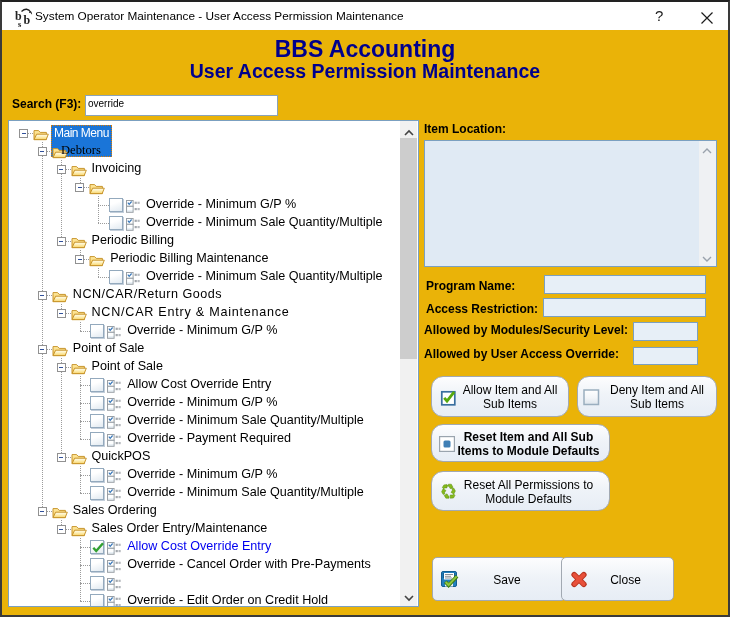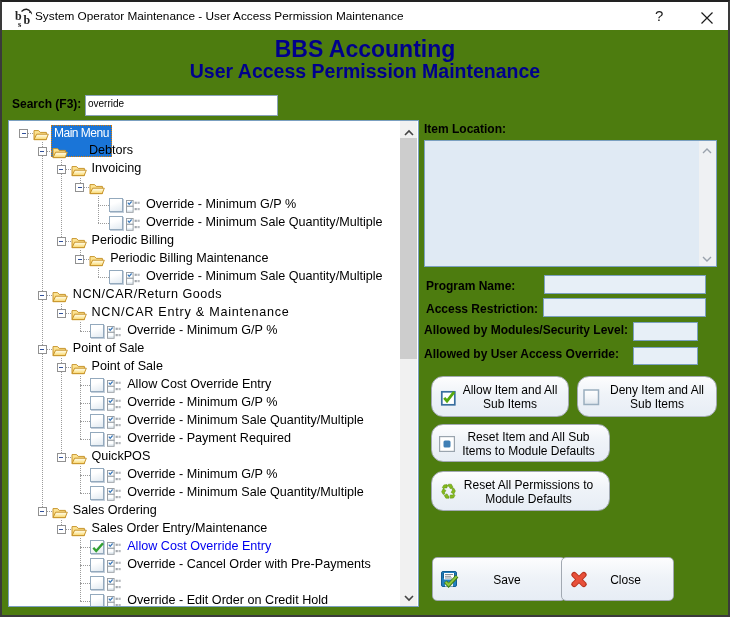--- a/index.html
+++ b/index.html
@@ -1,21 +1,21 @@
 <!DOCTYPE html>
 <html><head><meta charset="utf-8"><style>
 
 *{margin:0;padding:0;box-sizing:border-box;}
 html,body{width:730px;height:617px;overflow:hidden;}
 body{font-family:"Liberation Sans",sans-serif;position:relative;background:#dfe7f1;}
 .abs{position:absolute;}
 .win{position:absolute;left:0;top:0;width:730px;height:617px;border:2px solid #3a3a3a;border-top-color:#222;}
 .titlebar{position:absolute;left:2px;top:2px;width:726px;height:28px;background:#fff;}
 .title-text{position:absolute;left:33px;top:7px;font-size:11.8px;color:#000;}
-.content{position:absolute;left:2px;top:30px;width:726px;height:585px;background:#4d7c0f;}
+.content{position:absolute;left:2px;top:30px;width:726px;height:585px;background:#eab308;}
 .h1{position:absolute;left:0;top:6px;width:726px;text-align:center;font-size:23px;font-weight:bold;color:#00008c;}
 .h2{position:absolute;left:0;top:30px;width:726px;text-align:center;font-size:19.5px;font-weight:bold;color:#00008c;}
 .lbl{position:absolute;font-size:12px;font-weight:bold;color:#000;white-space:nowrap;text-align:center;}
 .inp{position:absolute;background:#e7eff7;border:1px solid #7ba0c0;}
 .treebox{position:absolute;left:6px;top:90px;width:411px;height:487px;background:#fff;border:1px solid #7ba0c0;overflow:hidden;}
 .trow{position:absolute;font-size:12.6px;white-space:nowrap;color:#000;}
 .vline{position:absolute;width:1px;border-left:1px dotted #9b9b9b;}
 .hline{position:absolute;height:1px;border-top:1px dotted #9b9b9b;}
 .ebox{position:absolute;width:9px;height:9px;background:#fff;border:1px solid #919191;}
 .ebox i{position:absolute;left:1.5px;top:3px;width:4px;height:1px;background:#31519b;}
@@ -94,21 +94,21 @@
             </linearGradient>
             <linearGradient id="ff" x1="0" y1="0" x2="0" y2="1">
               <stop offset="0" stop-color="#fffdf2"></stop>
               <stop offset="0.5" stop-color="#fdeeb3"></stop>
               <stop offset="1" stop-color="#f9d468"></stop>
             </linearGradient>
           </defs>
           <path d="M1 2.6 L5.6 2.6 L7.2 4.4 L13.4 4.4 L13.4 11.6 L1 11.6 Z" fill="url(#fb)" stroke="#c8952d" stroke-width="1"></path>
           <path d="M3.7 6.2 L15.3 6.2 L13.2 11.6 L1 11.6 Z" fill="url(#ff)" stroke="#c8952d" stroke-width="1"></path>
         </svg></div>
-<div class="trow" style="left:80px;top:22.0px;">Debtors</div>
+<div class="trow" style="left:52px;top:22.0px;font-family:Liberation Serif, serif;">Debtors</div>
 <div class="hline" style="left:51.5px;top:48.0px;width:10.0px;"></div>
 <div class="ebox" style="left:47.5px;top:43.5px;">
         <i></i>
       </div>
 <div class="abs" style="left:61.5px;top:41.5px;"><svg width="16" height="13" viewBox="0 0 16 13">
           <defs>
             <linearGradient id="fb" x1="0" y1="0" x2="0" y2="1">
               <stop offset="0" stop-color="#ffeca5"></stop>
               <stop offset="1" stop-color="#f5c44e"></stop>
             </linearGradient>
@@ -548,21 +548,21 @@
         </defs>
         <rect x="1" y="1" width="14.5" height="14.5" fill="url(#dg)" stroke="#9aaebf" stroke-width="1.5"></rect>
       </svg>
 <div class="btxt" style="top:6px;left:10px;">Deny Item and All<br>Sub Items</div>
     </div>
 <div class="btn" style="left:429px;top:394px;width:179px;height:38px;">
 <svg class="abs" style="left:7px;top:11px;" width="16" height="16" viewBox="0 0 16 16">
         <rect x="0.6" y="0.6" width="14.8" height="14.8" fill="#fff" stroke="#9aa4ae" stroke-width="1.2"></rect>
         <rect x="4.5" y="4.5" width="7" height="7" rx="1.5" fill="#3f7fb5"></rect>
       </svg>
-<div class="btxt" style="top:5px;left:8px;">Reset Item and All Sub<br>Items to Module Defaults</div>
+<div class="btxt" style="top:5px;left:8px;font-weight:bold;">Reset Item and All Sub<br>Items to Module Defaults</div>
     </div>
 <div class="btn" style="left:429px;top:441px;width:179px;height:40px;">
 <svg class="abs" style="left:8px;top:11px;" width="17" height="17" viewBox="0 0 17 17">
         <g fill="#85ba1d" stroke="#5d8c0f" stroke-width="0.5">
           <path d="M8.5 1.2 L11.3 1.2 L13 4.2 L10.3 5.7 L8.9 3.2 L6.8 3.2 Z"></path>
           <path d="M13.9 5.2 L15.4 8 L13.8 11 L11.1 9.4 L12.5 7 L11.5 5.2 Z"></path>
           <path d="M15 12.3 L13.5 15 L10.2 15.2 L10.2 12 L12.9 12 L13.6 10.9 Z"></path>
           <path d="M9 15.2 L5.9 15.2 L4.2 12.4 L7 10.8 L8.4 13.2 L9 13.2 Z"></path>
           <path d="M3.2 11.5 L1.6 8.8 L3.1 5.8 L5.9 7.4 L4.5 9.7 L5 10.7 Z"></path>
           <path d="M2.3 4.6 L3.9 1.9 L7 1.6 L7 4.9 L4.5 4.9 L3.8 6 Z"></path>

